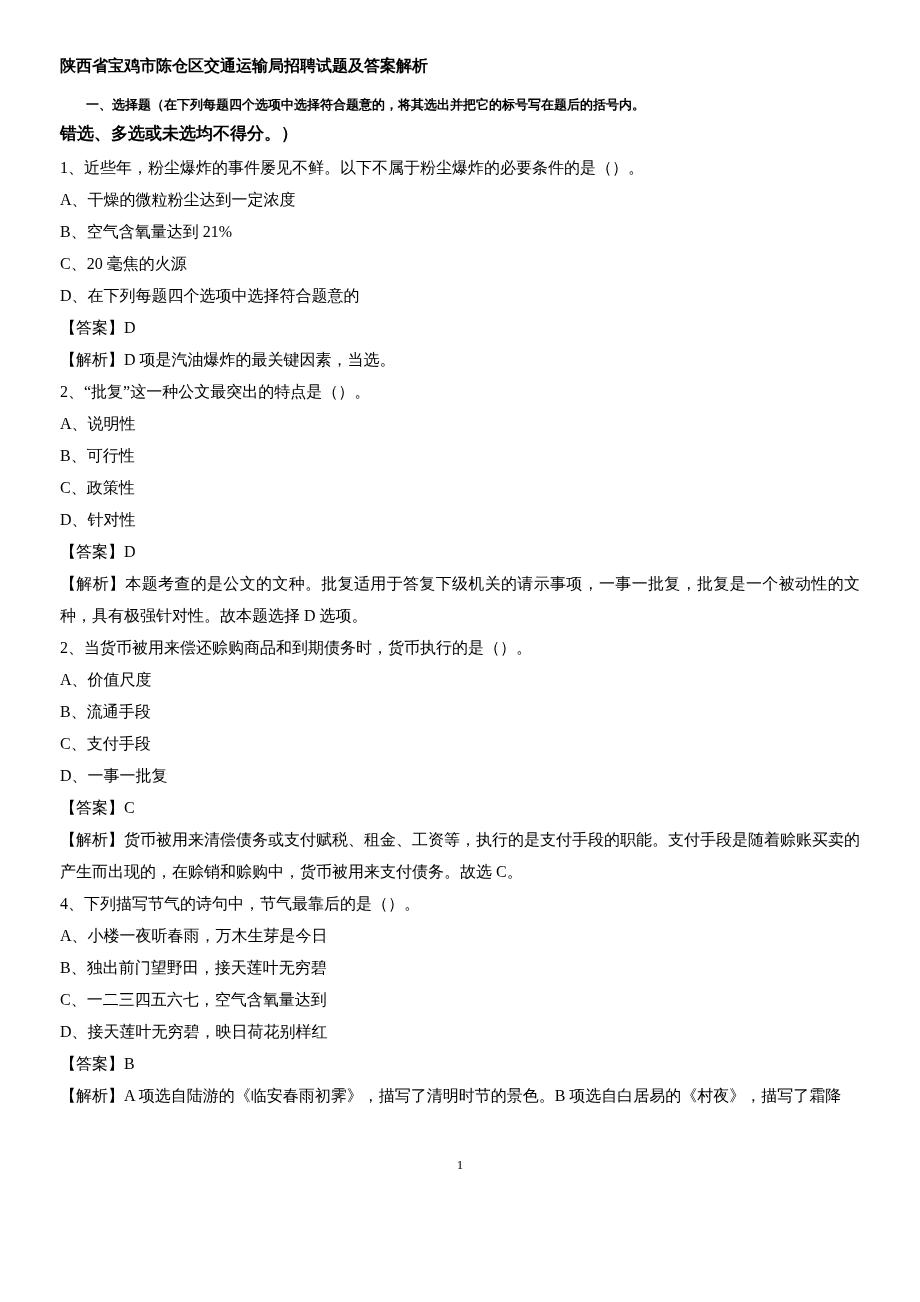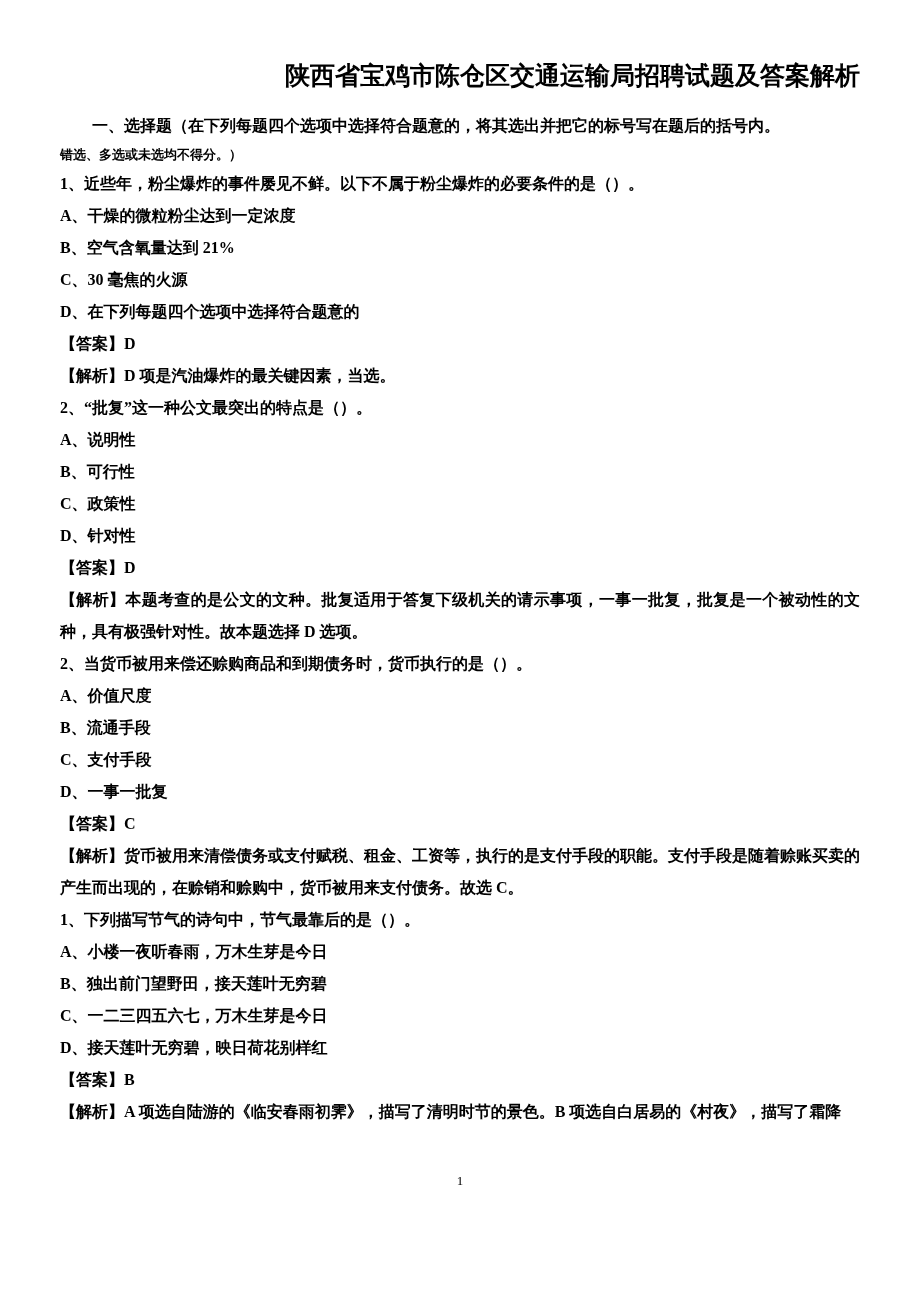--- a/index.html
+++ b/index.html
@@ -7,80 +7,79 @@
       background: #ffffff;
       width: 920px;
       margin: 0 auto;
       padding: 50px 60px;
       box-sizing: border-box;
       color: #000;
       font-size: 16px;
       line-height: 2.0;
     }
     .title {
-      text-align: right;
-      font-size: 25px;
+      text-align: left;
+      font-size: 16px;
       font-weight: bold;
       font-family: "SimHei", "黑体", sans-serif;
       margin-bottom: 10px;
     }
     .section-header {
       font-weight: bold;
       font-family: "SimHei", "黑体", sans-serif;
       text-indent: 2em;
-      font-size: 16px;
+      font-size: 13px;
     }
     .section-header-cont {
       font-weight: bold;
-      font-family: Liberation Serif, serif;
-      font-size: 13px;
+      font-family: Liberation Mono, monospace;
+      font-size: 17px;
     }
     .line {
       text-align: justify;
-      font-weight: bold;
     }
     .page-number {
       text-align: center;
       font-size: 13px;
       margin-top: 40px;
     }
   </style>
 </head>
 <body>
 
 <div class="title">陕西省宝鸡市陈仓区交通运输局招聘试题及答案解析</div>
 
 <div class="section-header">一、选择题（在下列每题四个选项中选择符合题意的，将其选出并把它的标号写在题后的括号内。</div>
 <div class="section-header-cont">错选、多选或未选均不得分。）</div>
 
 <div class="line">1、近些年，粉尘爆炸的事件屡见不鲜。以下不属于粉尘爆炸的必要条件的是（）。</div>
 <div class="line">A、干燥的微粒粉尘达到一定浓度</div>
 <div class="line">B、空气含氧量达到 21%</div>
-<div class="line">C、30 毫焦的火源</div>
+<div class="line">C、20 毫焦的火源</div>
 <div class="line">D、在下列每题四个选项中选择符合题意的</div>
 <div class="line">【答案】D</div>
 <div class="line">【解析】D 项是汽油爆炸的最关键因素，当选。</div>
 
 <div class="line">2、“批复”这一种公文最突出的特点是（）。</div>
 <div class="line">A、说明性</div>
 <div class="line">B、可行性</div>
 <div class="line">C、政策性</div>
 <div class="line">D、针对性</div>
 <div class="line">【答案】D</div>
 <div class="line">【解析】本题考查的是公文的文种。批复适用于答复下级机关的请示事项，一事一批复，批复是一个被动性的文种，具有极强针对性。故本题选择 D 选项。</div>
 
 <div class="line">2、当货币被用来偿还赊购商品和到期债务时，货币执行的是（）。</div>
 <div class="line">A、价值尺度</div>
 <div class="line">B、流通手段</div>
 <div class="line">C、支付手段</div>
 <div class="line">D、一事一批复</div>
 <div class="line">【答案】C</div>
 <div class="line">【解析】货币被用来清偿债务或支付赋税、租金、工资等，执行的是支付手段的职能。支付手段是随着赊账买卖的产生而出现的，在赊销和赊购中，货币被用来支付债务。故选 C。</div>
 
-<div class="line">1、下列描写节气的诗句中，节气最靠后的是（）。</div>
+<div class="line">4、下列描写节气的诗句中，节气最靠后的是（）。</div>
 <div class="line">A、小楼一夜听春雨，万木生芽是今日</div>
 <div class="line">B、独出前门望野田，接天莲叶无穷碧</div>
-<div class="line">C、一二三四五六七，万木生芽是今日</div>
+<div class="line">C、一二三四五六七，空气含氧量达到</div>
 <div class="line">D、接天莲叶无穷碧，映日荷花别样红</div>
 <div class="line">【答案】B</div>
 <div class="line">【解析】A 项选自陆游的《临安春雨初霁》，描写了清明时节的景色。B 项选自白居易的《村夜》，描写了霜降</div>
 
 <div class="page-number">1</div>
 
 </body></html>

